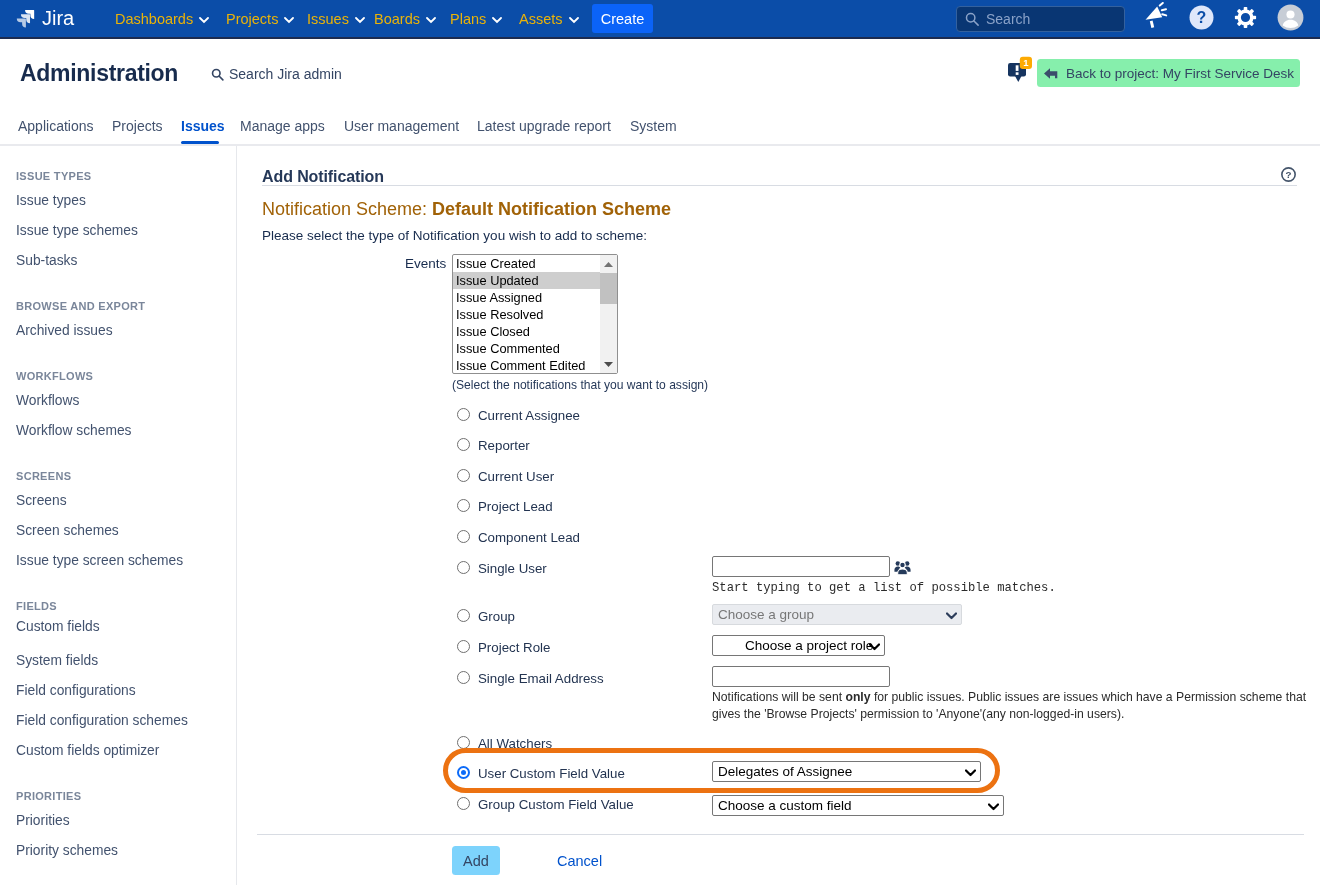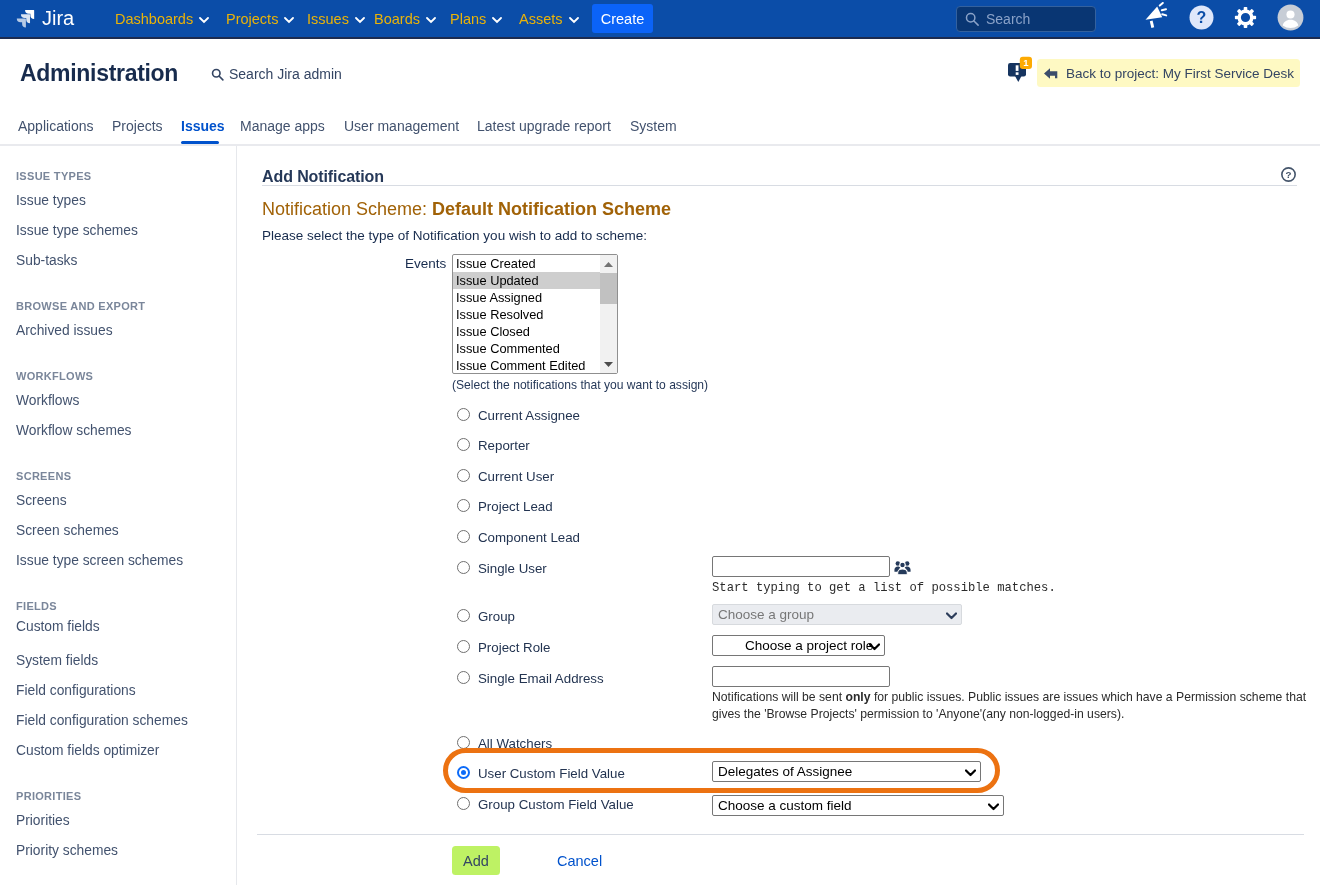--- a/index.html
+++ b/index.html
@@ -5,28 +5,28 @@
 * { margin:0; padding:0; box-sizing:border-box; }
 html,body { width:1320px; height:885px; font-family:"Liberation Sans", sans-serif; background:#fff; overflow:hidden; position:relative; }
 
 
 .topnav { position:absolute; left:0; top:0; width:1320px; height:39px; background:#0b4da8; border-bottom:2px solid #1c2b50; }
 .logo { position:absolute; left:14px; top:7px; display:flex; align-items:center; color:#fff; }
 .logo-text { font-size:20px; color:#fff; margin-left:5px; }
 .navitem { position:absolute; top:11px; color:#eab308; font-size:14.5px; white-space:nowrap; }
 .chev { display:inline-block; margin-left:6px; }
 .createbtn { position:absolute; left:592px; top:4px; width:61px; height:29px; background:#0b63f8; color:#fff; font-size:14.5px; border-radius:3px; display:flex; align-items:center; justify-content:center; }
-.searchbox { position:absolute; left:956px; top:6px; width:140px; height:26px; background:#093673; border:1px solid #34619e; border-radius:4px; display:flex; align-items:center; color:#8aa2c8; font-size:14px; }
+.searchbox { position:absolute; left:956px; top:6px; width:169px; height:26px; background:#093673; border:1px solid #34619e; border-radius:4px; display:flex; align-items:center; color:#8aa2c8; font-size:14px; }
 .searchbox svg { margin:0 7px 0 8px; }
 
 
 .admin-title { position:absolute; left:20px; top:60px; font-size:23px; font-weight:700; color:#172b4d; letter-spacing:-0.3px; }
 .admin-search { position:absolute; left:211px; top:66px; font-size:14px; color:#344563; display:flex; align-items:center; }
 .admin-search svg { margin-right:5px; }
-.backbtn { position:absolute; left:1037px; top:59px; width:263px; height:28px; background:#fef9c3; border-radius:3.5px; font-size:13.5px; color:#344563; display:flex; align-items:center; justify-content:center; white-space:nowrap; }
+.backbtn { position:absolute; left:1037px; top:59px; width:263px; height:28px; background:#86efac; border-radius:3.5px; font-size:13.5px; color:#344563; display:flex; align-items:center; justify-content:center; white-space:nowrap; }
 .backbtn svg { margin-right:7px; }
 .notify { position:absolute; left:1006px; top:54px; }
 
 
 .tab { position:absolute; top:118px; font-size:14px; color:#42526e; white-space:nowrap; }
 .tab.active { color:#0052cc; font-weight:700; }
 .tabline { position:absolute; left:0; top:144px; width:1320px; height:2px; background:#e9eaee; }
 .tabunder { position:absolute; left:181px; top:141px; width:38px; height:3px; background:#0052cc; border-radius:2px; }
 
 
@@ -55,21 +55,21 @@
 .rlabel { position:absolute; left:478px; font-size:13.3px; color:#233451; white-space:nowrap; }
 
 .txtinput { position:absolute; left:712px; width:178px; height:21px; background:#fff; border:1px solid #767676; border-radius:2px; }
 .selbox { position:absolute; left:712px; height:21px; background:#fff; border:1px solid #767676; border-radius:2px; font-size:13.5px; color:#000; line-height:19px; padding-left:5px; white-space:nowrap; }
 .selbox svg { position:absolute; right:4px; top:6.5px; }
 .selbox.disabled { background:#eaecf0; border:1px solid #d7dade; color:#777; }
 .note { position:absolute; left:712px; font-size:12.2px; color:#2b2b2b; line-height:16.5px; }
 .hl { position:absolute; left:443px; top:748px; width:557px; height:45px; border:5.5px solid #ec7211; border-radius:23px; }
 
 .botrule { position:absolute; left:257px; top:834px; width:1047px; height:1px; background:#d8dce3; }
-.addbtn { position:absolute; left:452px; top:846px; width:48px; height:29px; background:#bef264; border-radius:3.5px; font-size:14.5px; color:#344563; display:flex; align-items:center; justify-content:center; }
+.addbtn { position:absolute; left:452px; top:846px; width:48px; height:29px; background:#7dd3fc; border-radius:3.5px; font-size:14.5px; color:#344563; display:flex; align-items:center; justify-content:center; }
 .cancel { position:absolute; left:516px; top:853px; font-size:14.5px; color:#0052cc;margin-left:41px; }
 </style>
 </head>
 <body>
 
 <div class="topnav">
   <div class="logo">
     <svg width="23" height="23" viewBox="0 0 128 128">
         <path d="M108.23 16.94H61.63a21.03 21.03 0 0 0 21.03 21.03h8.58v8.29a21.03 21.03 0 0 0 21.02 21.03V19.94a3 3 0 0 0-3.03-3z" fill="#fff"></path>
         <path d="M85.18 40.14H38.57a21.03 21.03 0 0 0 21.03 21.03h8.58v8.29a21.03 21.03 0 0 0 21.02 21.02V43.14a3 3 0 0 0-3.02-3z" fill="#fff" opacity=".85"></path>

